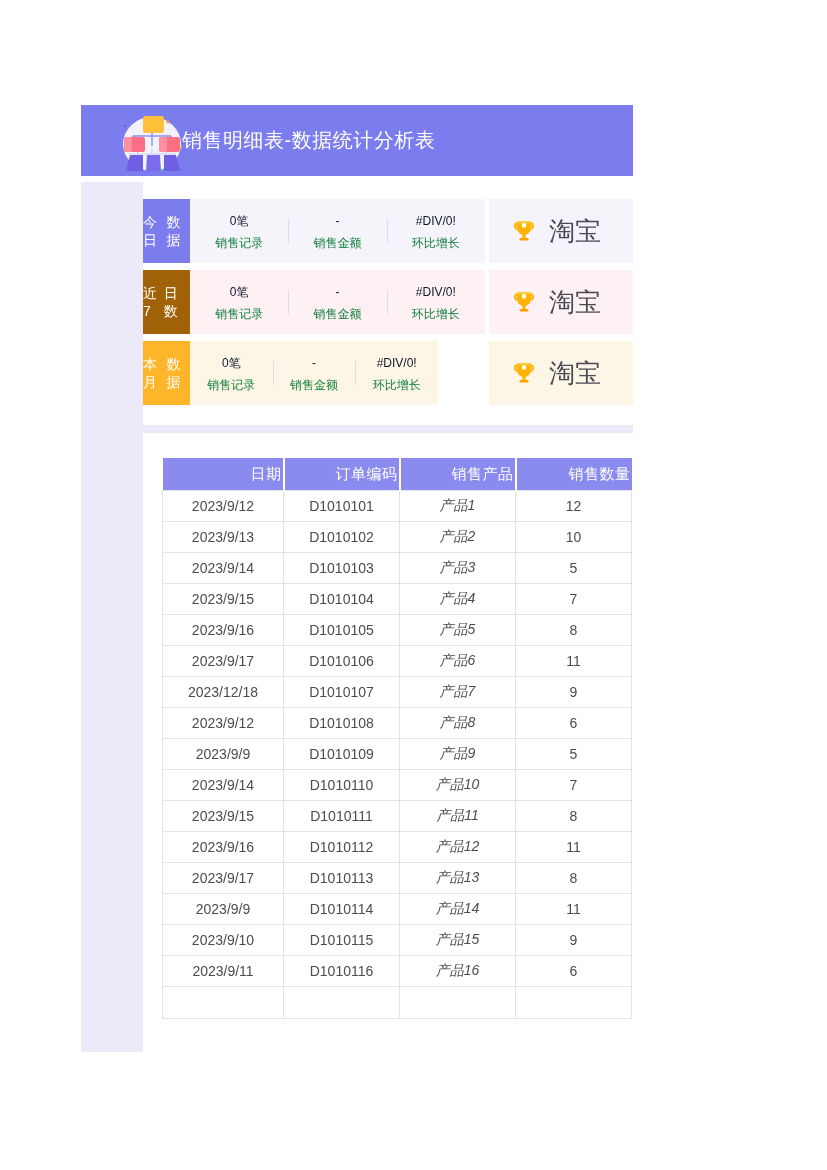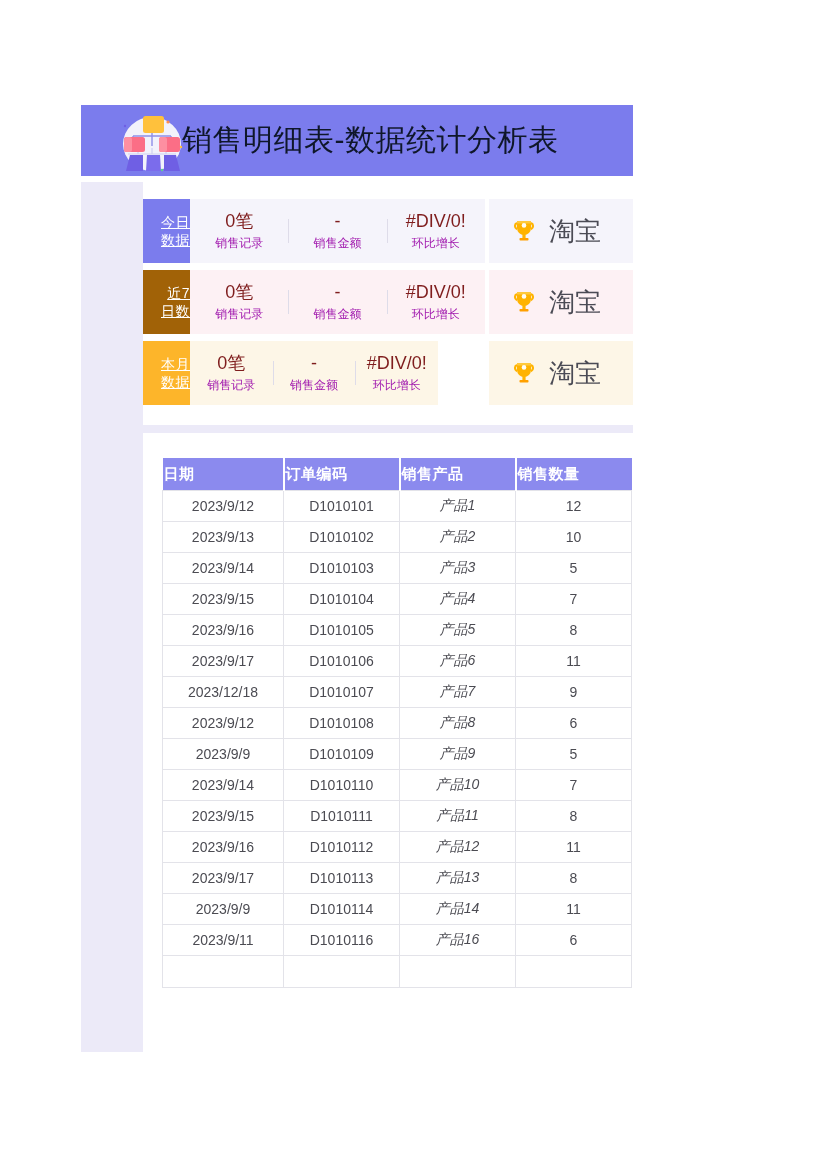--- a/index.html
+++ b/index.html
@@ -41,22 +41,22 @@
   }
   #banner-icon {
     width: 72px;
     height: 64px;
     margin-left: 35px;
     flex: 0 0 auto;
     position: relative;
     top: 1px;
   }
   #banner-title {
-    color: #0f172a;
-    font-size: 30px;
+    color: #ffffff;
+    font-size: 20px;
     letter-spacing: 0.5px;
     margin-left: -6px;
     white-space: nowrap;
     font-weight: normal;
   }
 
   
   #stats-panel {
     position: absolute;
     left: 143px;
@@ -80,28 +80,27 @@
     width: 342px;
     height: 64px;
     display: flex;
     align-items: stretch;
     box-sizing: border-box;
   }
   .stat-badge {
     width: 47px;
     flex: 0 0 47px;
     display: flex;
-    flex-direction: column;
-    align-items: flex-end;
+    flex-direction: row;
+    align-items: center;
     justify-content: center;
     color: #ffffff;
     font-size: 14px;
     line-height: 18px;
     letter-spacing: 0.5px;
-    text-decoration: underline;
   }
   .stat-metrics {
     flex: 1 1 auto;
     display: flex;
     align-items: center;
   }
   .metric {
     flex: 1 1 0;
     text-align: center;
     position: relative;
@@ -111,27 +110,27 @@
   .metric + .metric::before {
     content: "";
     position: absolute;
     left: 0;
     top: 9px;
     bottom: 9px;
     width: 1px;
     background: #dedce9;
   }
   .metric-value {
-    font-size: 18px;
-    color: #7f1d1d;
+    font-size: 12px;
+    color: #0f172a;
     line-height: 23px;
   }
   .metric-label {
     font-size: 12px;
-    color: #a21caf;
+    color: #15803d;
     line-height: 18px;
     margin-top: 1px;
   }
 
   .stat-aside {
     width: 144px;
     flex: 0 0 144px;
     margin-left: 4px;
     display: flex;
     align-items: center;
@@ -184,22 +183,22 @@
     top: 25px;
     width: 469px;
     border-collapse: collapse;
     table-layout: fixed;
   }
   #detail-table th {
     height: 30px;
     background: #8b8aee;
     color: #ffffff;
     font-size: 15px;
-    font-weight: bold;
-    text-align: left;
+    font-weight: normal;
+    text-align: right;
     border-left: 2px solid #ffffff;
     border-right: 2px solid #ffffff;
     letter-spacing: 0.5px;
   }
   #detail-table th:first-child { border-left: none; }
   #detail-table th:last-child  { border-right: none; }
   #detail-table td {
     height: 30px;
     background: #ffffff;
     color: #4b4b52;
@@ -462,20 +461,26 @@
           <td class="product">产品13</td>
           <td>8</td>
         </tr>
         <tr>
           <td>2023/9/9</td>
           <td>D1010114</td>
           <td class="product">产品14</td>
           <td>11</td>
         </tr>
         <tr>
+          <td>2023/9/10</td>
+          <td>D1010115</td>
+          <td class="product">产品15</td>
+          <td>9</td>
+        </tr>
+        <tr>
           <td>2023/9/11</td>
           <td>D1010116</td>
           <td class="product">产品16</td>
           <td>6</td>
         </tr>
         <tr class="empty-row">
           <td></td>
           <td></td>
           <td class="product"></td>
           <td></td>

